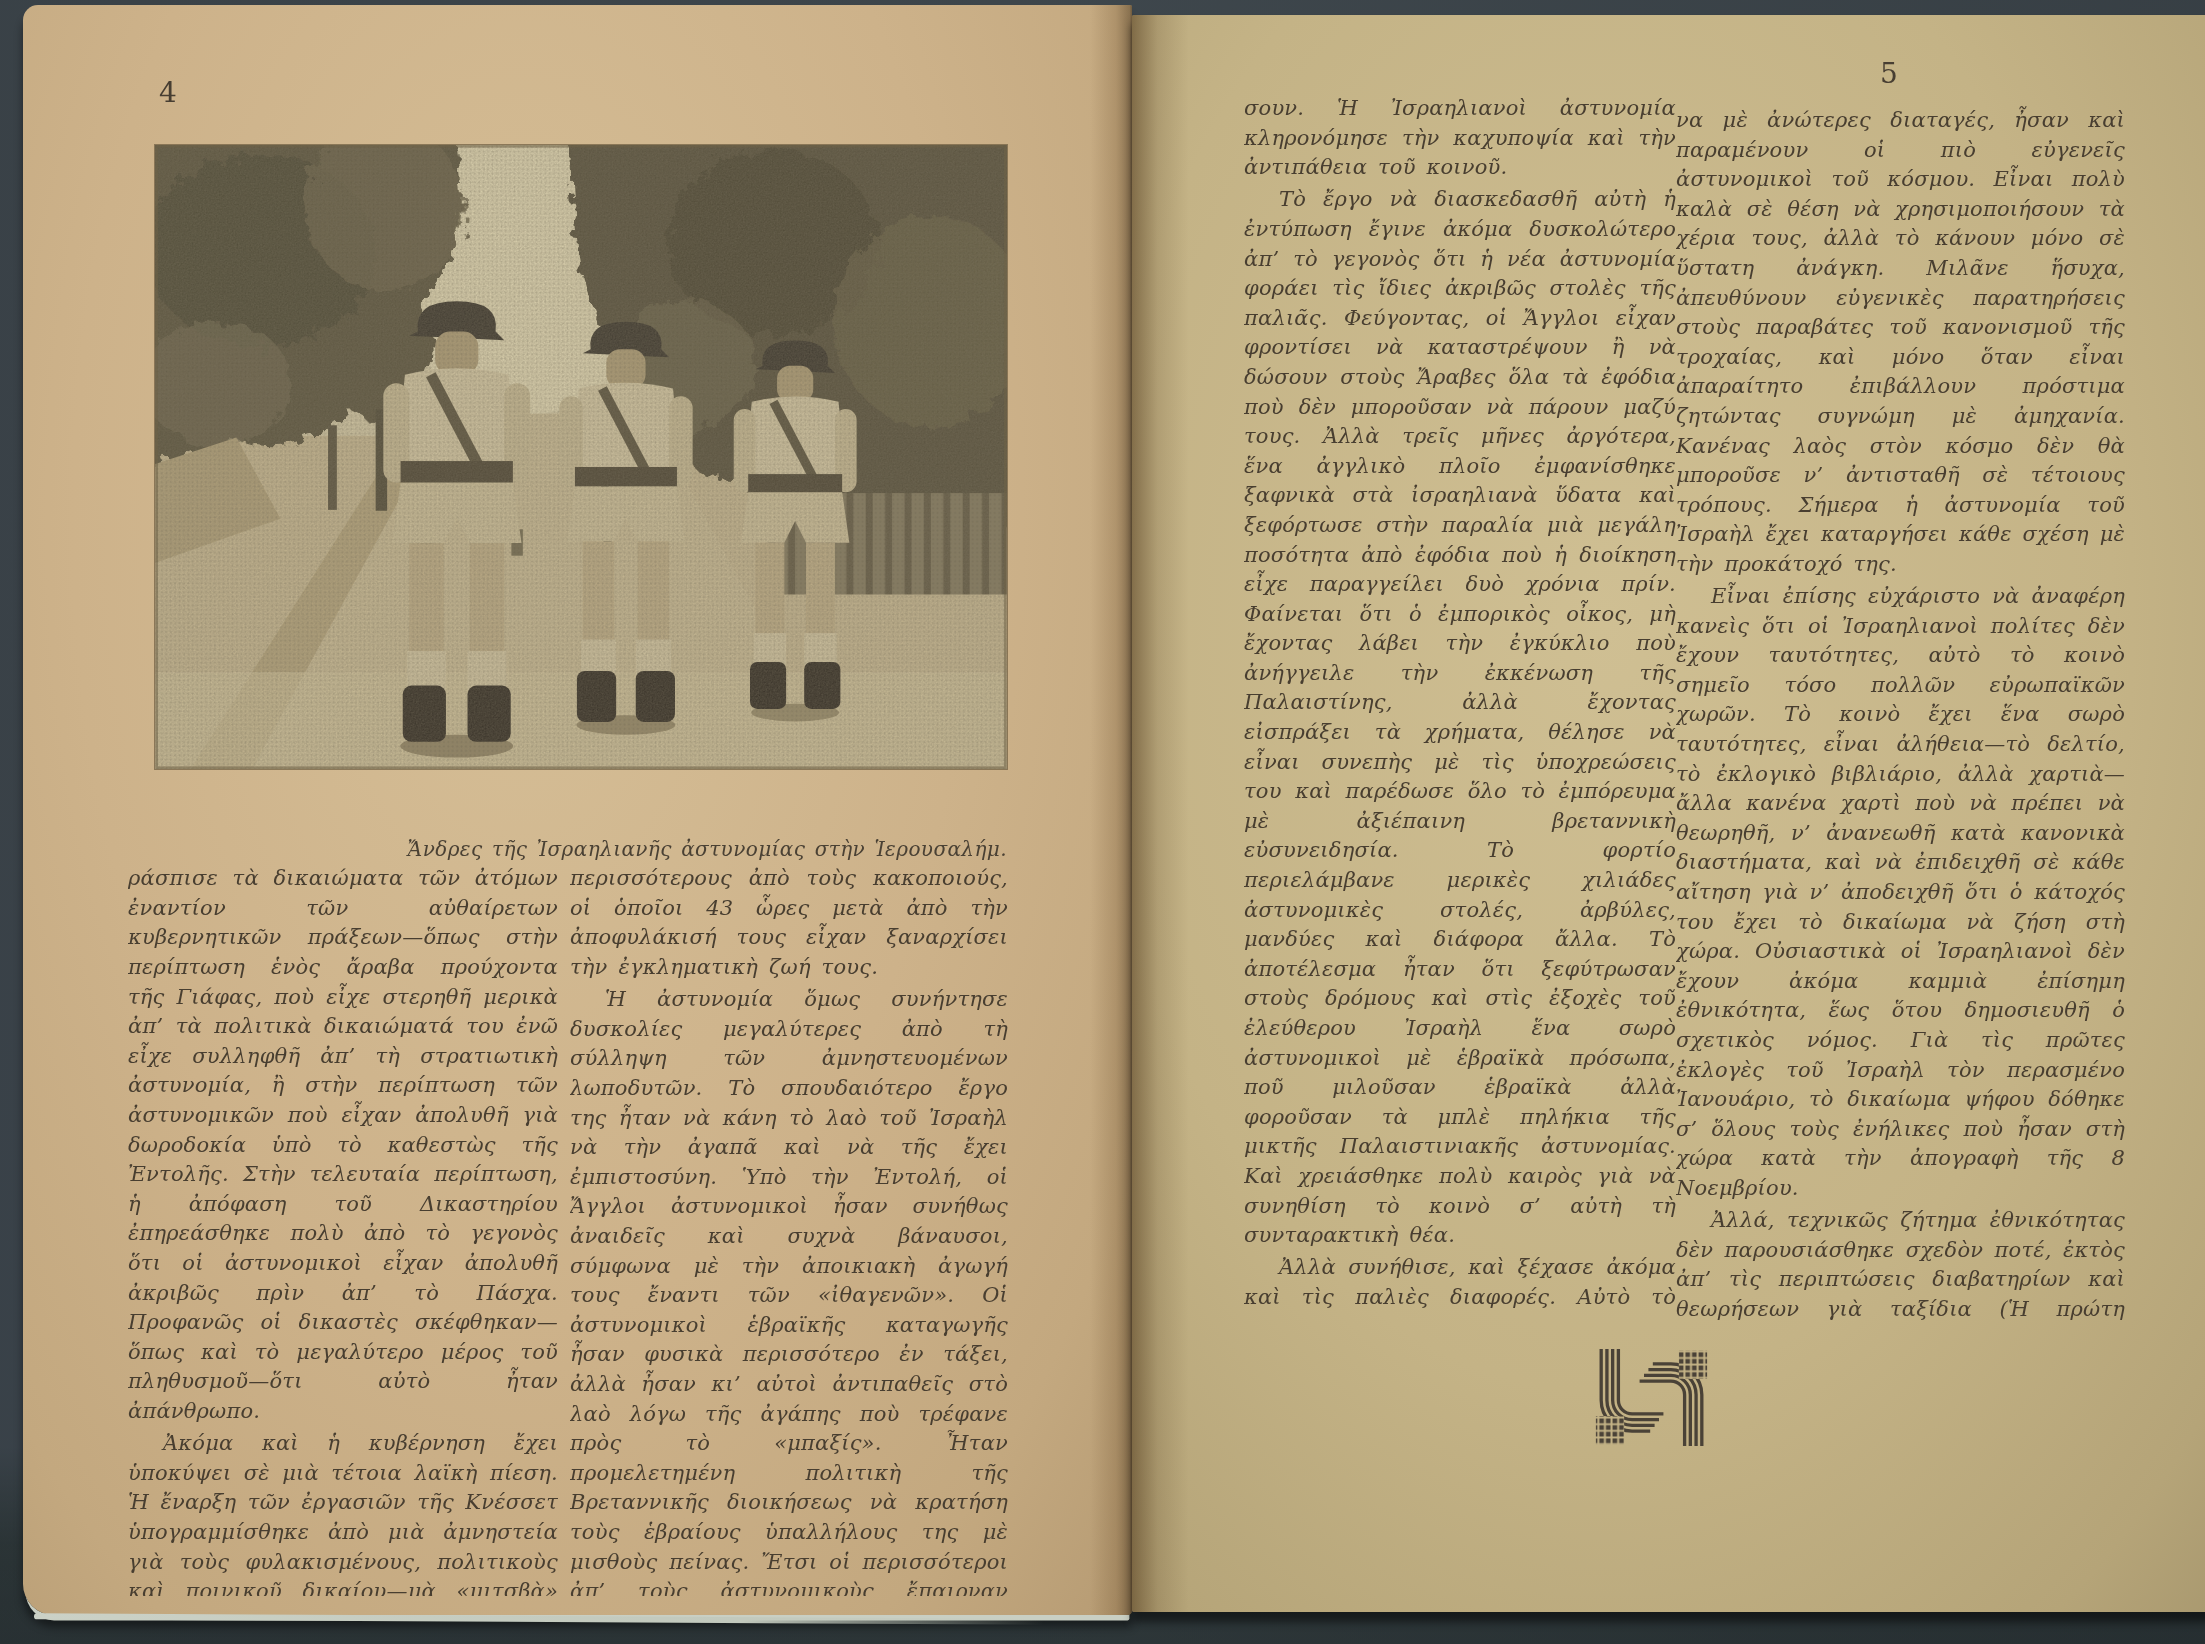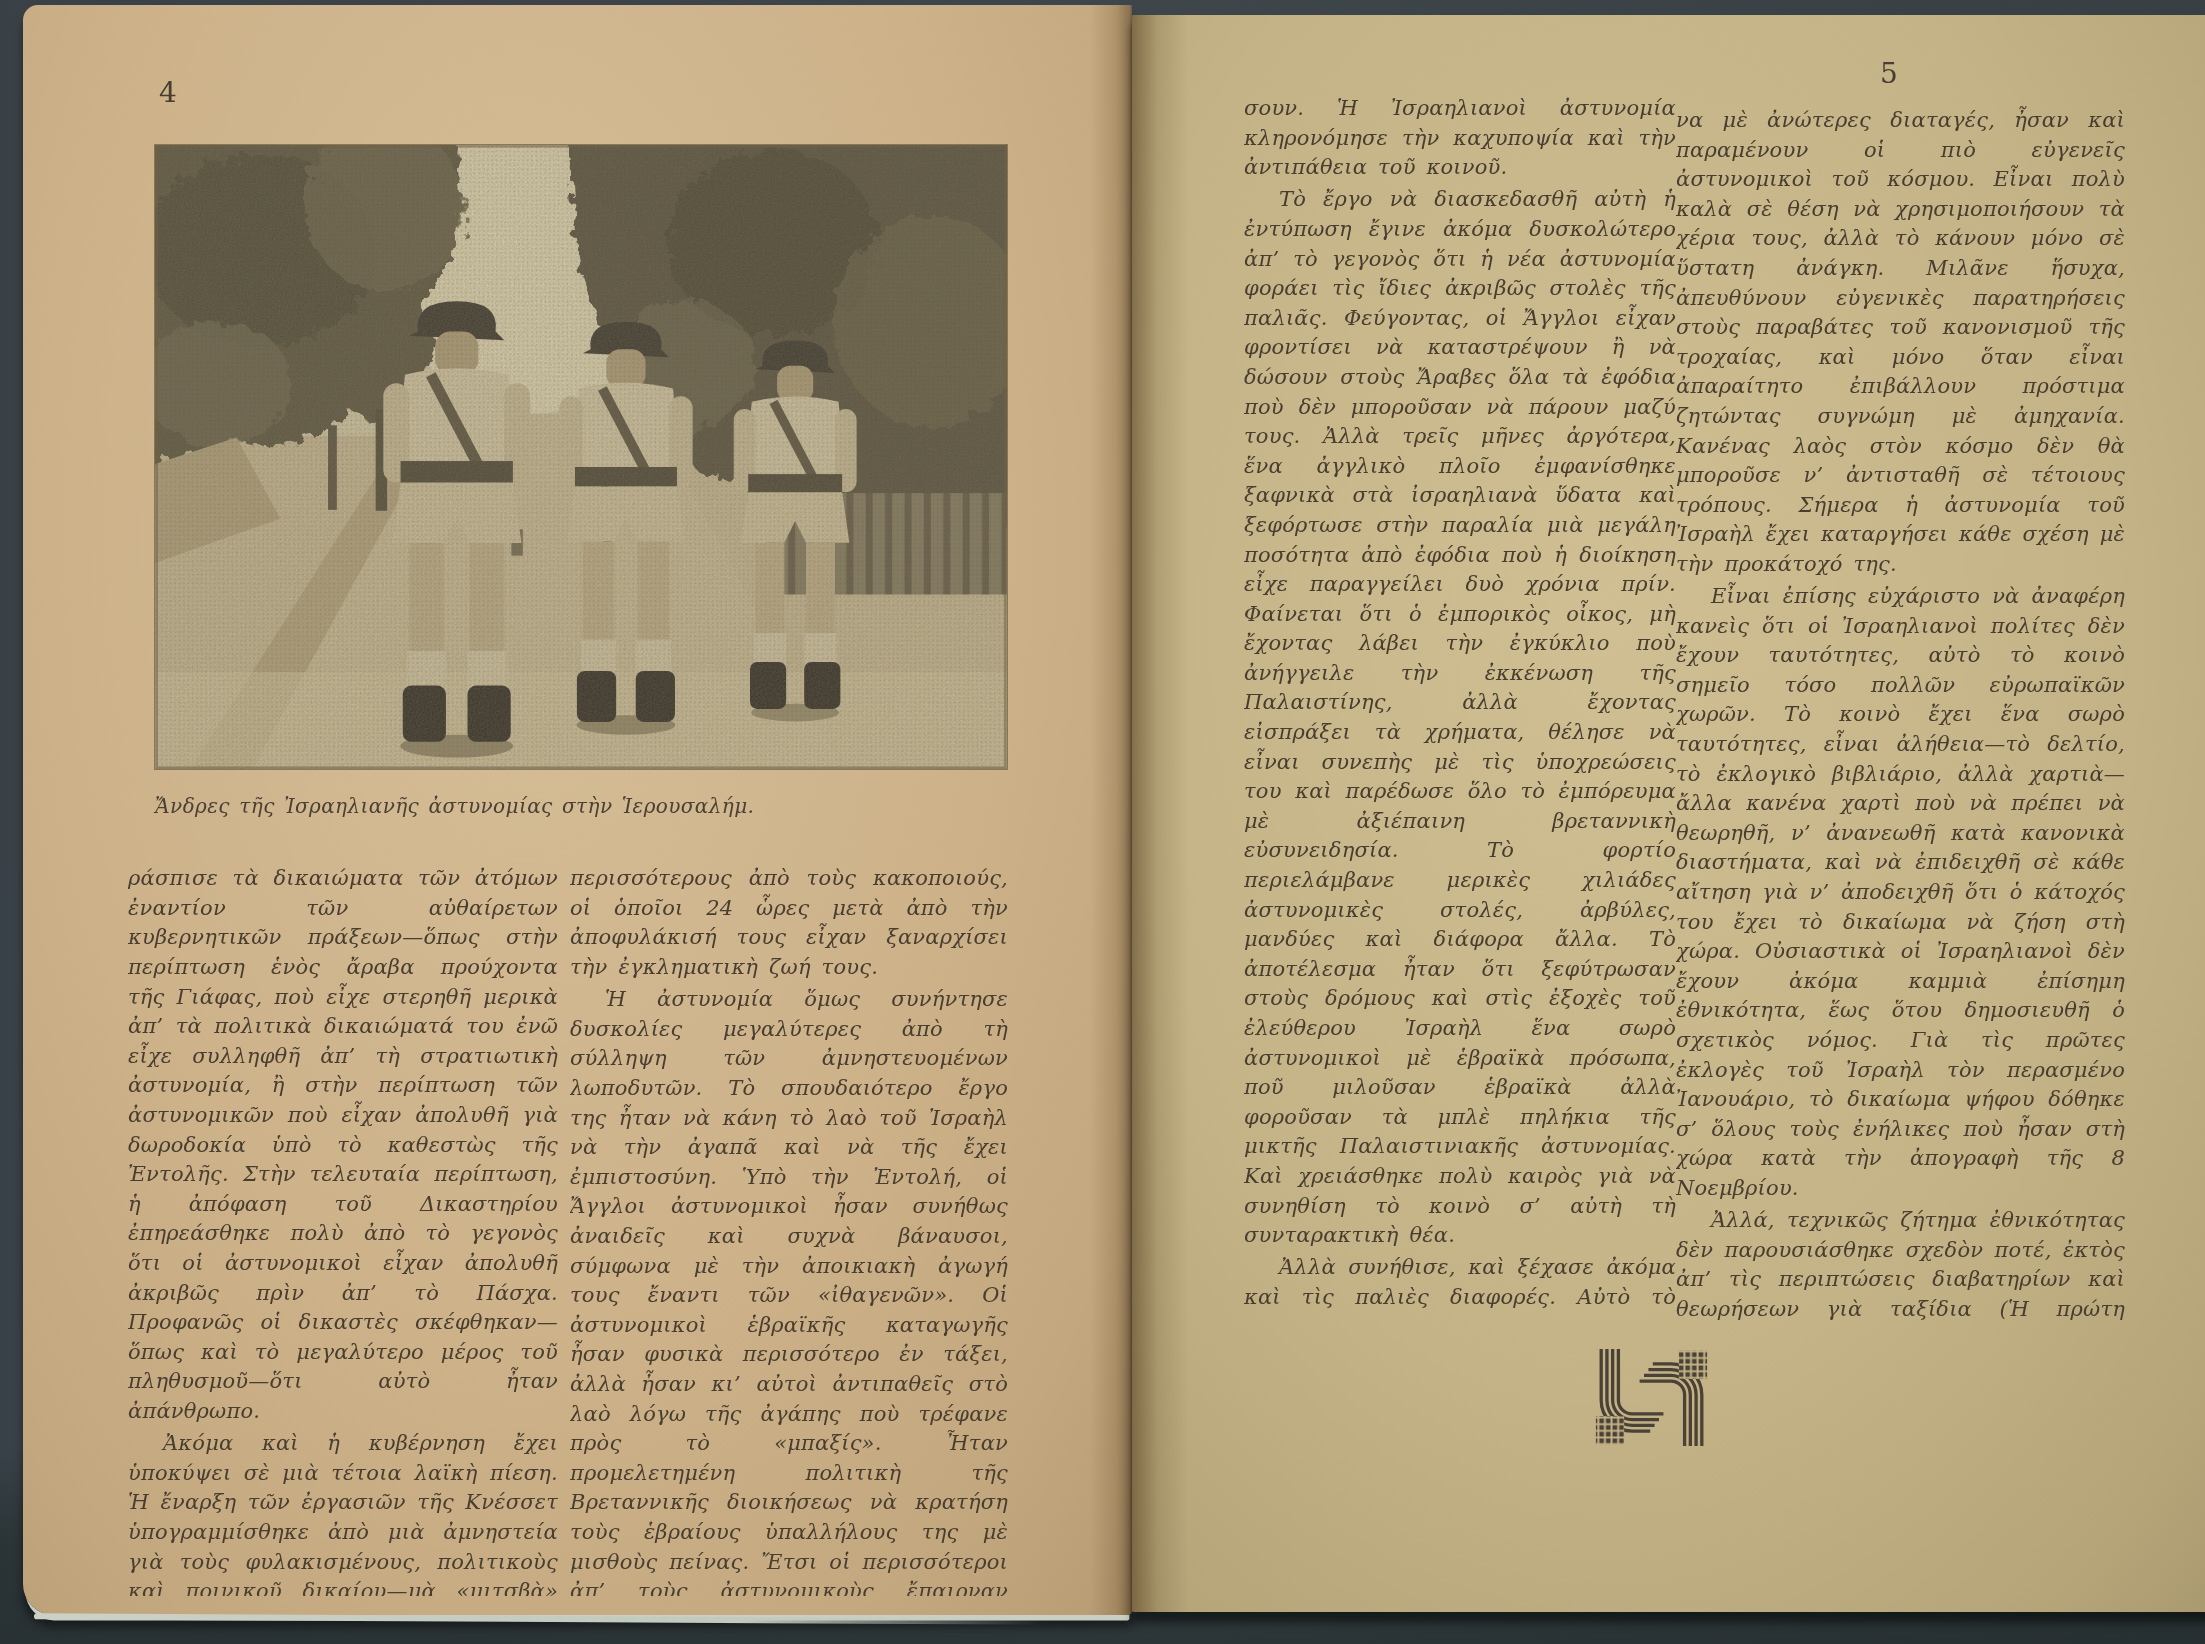--- a/index.html
+++ b/index.html
@@ -44,22 +44,22 @@
   .pagenum-left{left:136px;top:71px;}
   .pagenum-right{left:748px;top:42px;}
   .photo{
     position:absolute;left:132px;top:140px;width:852px;height:624px;margin:0;
     outline:0.4px solid rgba(90,75,50,.5);
     box-shadow:0 0 0 0.9px rgba(120,100,70,.25);
     overflow:hidden;
   }
   .photo svg{display:block;}
   .caption{
-    position:absolute;left:132px;top:789px;width:852px;
-    text-align:left;font-style:italic;font-size:20px;color:#4a4134;
+    position:absolute;left:132px;top:832px;width:852px;
+    text-align:right;font-style:italic;font-size:20px;color:#4a4134;
     letter-spacing:0.4px;word-spacing:2.6px;
   }
   .col{
     position:absolute;
     font-style:italic;font-size:21px;line-height:29.6px;color:#483e30;
     text-align:justify;word-spacing:4px;letter-spacing:0.2px;
     overflow:hidden;
   }
   .col p{margin:0 0 2.6px 0;}
   .col p.indent{text-indent:35px;}
@@ -163,21 +163,21 @@
       </svg>
     </figure>
 
     <figcaption class="caption">Ἄνδρες τῆς Ἰσραηλιανῆς ἀστυνομίας στὴν Ἱερουσαλήμ.</figcaption>
 
     <div class="col col-l1">
         <p class="para">ράσπισε τὰ δικαιώματα τῶν ἀτόμων ἐναντίον τῶν αὐθαίρετων κυβερνητικῶν πράξεων—ὅπως στὴν περίπτωση ἑνὸς ἄραβα προύχοντα τῆς Γιάφας, ποὺ εἶχε στερηθῆ μερικὰ ἀπ’ τὰ πολιτικὰ δικαιώματά του ἐνῶ εἶχε συλληφθῆ ἀπ’ τὴ στρατιωτικὴ ἀστυνομία, ἢ στὴν περίπτωση τῶν ἀστυνομικῶν ποὺ εἶχαν ἀπολυθῆ γιὰ δωροδοκία ὑπὸ τὸ καθεστὼς τῆς Ἐντολῆς. Στὴν τελευταία περίπτωση, ἡ ἀπόφαση τοῦ Δικαστηρίου ἐπηρεάσθηκε πολὺ ἀπὸ τὸ γεγονὸς ὅτι οἱ ἀστυνομικοὶ εἶχαν ἀπολυθῆ ἀκριβῶς πρὶν ἀπ’ τὸ Πάσχα. Προφανῶς οἱ δικαστὲς σκέφθηκαν—ὅπως καὶ τὸ μεγαλύτερο μέρος τοῦ πληθυσμοῦ—ὅτι αὐτὸ ἦταν ἀπάνθρωπο.</p>
         <p class="para indent">Ἀκόμα καὶ ἡ κυβέρνηση ἔχει ὑποκύψει σὲ μιὰ τέτοια λαϊκὴ πίεση. Ἡ ἔναρξη τῶν ἐργασιῶν τῆς Κνέσσετ ὑπογραμμίσθηκε ἀπὸ μιὰ ἀμνηστεία γιὰ τοὺς φυλακισμένους, πολιτικοὺς καὶ ποινικοῦ δικαίου—μὰ «μιτσβὰ» ποὺ προκάλεσε ὄχι λίγους μπελάδες στὴν ἀστυνομία, ποὺ γρήγορα ξανάπιασε τοὺς</p>
       </div>
     <div class="col col-l2">
-        <p class="para">περισσότερους ἀπὸ τοὺς κακοποιούς, οἱ ὁποῖοι 24 ὧρες μετὰ ἀπὸ τὴν ἀποφυλάκισή τους εἶχαν ξαναρχίσει τὴν ἐγκληματικὴ ζωή τους.</p>
+        <p class="para">περισσότερους ἀπὸ τοὺς κακοποιούς, οἱ ὁποῖοι 43 ὧρες μετὰ ἀπὸ τὴν ἀποφυλάκισή τους εἶχαν ξαναρχίσει τὴν ἐγκληματικὴ ζωή τους.</p>
         <p class="para indent">Ἡ ἀστυνομία ὅμως συνήντησε δυσκολίες μεγαλύτερες ἀπὸ τὴ σύλληψη τῶν ἀμνηστευομένων λωποδυτῶν. Τὸ σπουδαιότερο ἔργο της ἦταν νὰ κάνη τὸ λαὸ τοῦ Ἰσραὴλ νὰ τὴν ἀγαπᾶ καὶ νὰ τῆς ἔχει ἐμπιστοσύνη. Ὑπὸ τὴν Ἐντολή, οἱ Ἄγγλοι ἀστυνομικοὶ ἦσαν συνήθως ἀναιδεῖς καὶ συχνὰ βάναυσοι, σύμφωνα μὲ τὴν ἀποικιακὴ ἀγωγή τους ἔναντι τῶν «ἰθαγενῶν». Οἱ ἀστυνομικοὶ ἑβραϊκῆς καταγωγῆς ἦσαν φυσικὰ περισσότερο ἐν τάξει, ἀλλὰ ἦσαν κι’ αὐτοὶ ἀντιπαθεῖς στὸ λαὸ λόγω τῆς ἀγάπης ποὺ τρέφανε πρὸς τὸ «μπαξίς». Ἦταν προμελετημένη πολιτικὴ τῆς Βρεταννικῆς διοικήσεως νὰ κρατήση τοὺς ἑβραίους ὑπαλλήλους της μὲ μισθοὺς πείνας. Ἔτσι οἱ περισσότεροι ἀπ’ τοὺς ἀστυνομικοὺς ἔπαιρναν φιλοδωρήματα μὲ τὴ μερικὴ δικαιολογία ὅτι διαφορετικὰ δὲν μπαροῦσαν νὰ ζή-</p>
       </div>
   </div>
 
   <div class="page page-right">
     <div class="pagenum pagenum-right">5</div>
 
     <div class="col col-r1">
         <p class="para">σουν. Ἡ Ἰσραηλιανοὶ ἀστυνομία κληρονόμησε τὴν καχυποψία καὶ τὴν ἀντιπάθεια τοῦ κοινοῦ.</p>
         <p class="para indent">Τὸ ἔργο νὰ διασκεδασθῆ αὐτὴ ἡ ἐντύπωση ἔγινε ἀκόμα δυσκολώτερο ἀπ’ τὸ γεγονὸς ὅτι ἡ νέα ἀστυνομία φοράει τὶς ἴδιες ἀκριβῶς στολὲς τῆς παλιᾶς. Φεύγοντας, οἱ Ἄγγλοι εἶχαν φροντίσει νὰ καταστρέψουν ἢ νὰ δώσουν στοὺς Ἄραβες ὅλα τὰ ἐφόδια ποὺ δὲν μποροῦσαν νὰ πάρουν μαζύ τους. Ἀλλὰ τρεῖς μῆνες ἀργότερα, ἕνα ἀγγλικὸ πλοῖο ἐμφανίσθηκε ξαφνικὰ στὰ ἰσραηλιανὰ ὕδατα καὶ ξεφόρτωσε στὴν παραλία μιὰ μεγάλη ποσότητα ἀπὸ ἐφόδια ποὺ ἡ διοίκηση εἶχε παραγγείλει δυὸ χρόνια πρίν. Φαίνεται ὅτι ὁ ἐμπορικὸς οἶκος, μὴ ἔχοντας λάβει τὴν ἐγκύκλιο ποὺ ἀνήγγειλε τὴν ἐκκένωση τῆς Παλαιστίνης, ἀλλὰ ἔχοντας εἰσπράξει τὰ χρήματα, θέλησε νὰ εἶναι συνεπὴς μὲ τὶς ὑποχρεώσεις του καὶ παρέδωσε ὅλο τὸ ἐμπόρευμα μὲ ἀξιέπαινη βρεταννικὴ εὐσυνειδησία. Τὸ φορτίο περιελάμβανε μερικὲς χιλιάδες ἀστυνομικὲς στολές, ἀρβύλες, μανδύες καὶ διάφορα ἄλλα. Τὸ ἀποτέλεσμα ἦταν ὅτι ξεφύτρωσαν στοὺς δρόμους καὶ στὶς ἐξοχὲς τοῦ ἐλεύθερου Ἰσραὴλ ἕνα σωρὸ ἀστυνομικοὶ μὲ ἑβραϊκὰ πρόσωπα, ποῦ μιλοῦσαν ἑβραϊκὰ ἀλλὰ φοροῦσαν τὰ μπλὲ πηλήκια τῆς μικτῆς Παλαιστινιακῆς ἀστυνομίας. Καὶ χρειάσθηκε πολὺ καιρὸς γιὰ νὰ συνηθίση τὸ κοινὸ σ’ αὐτὴ τὴ συνταρακτικὴ θέα.</p>

